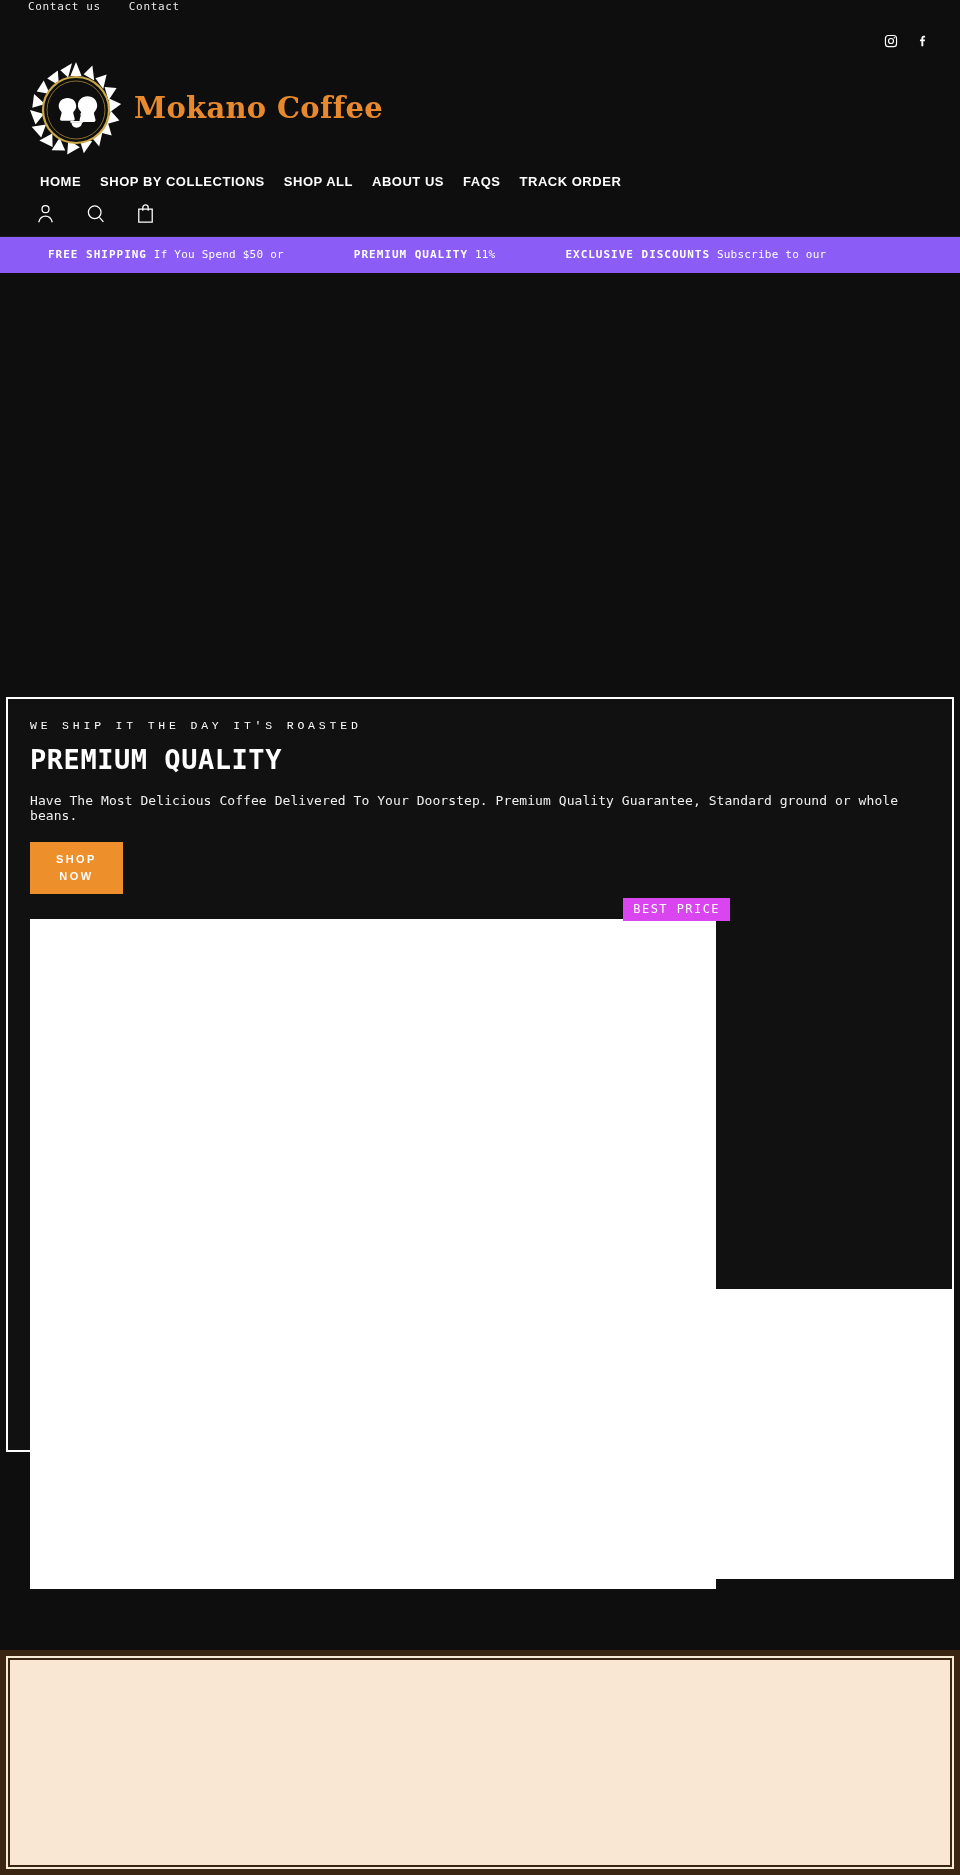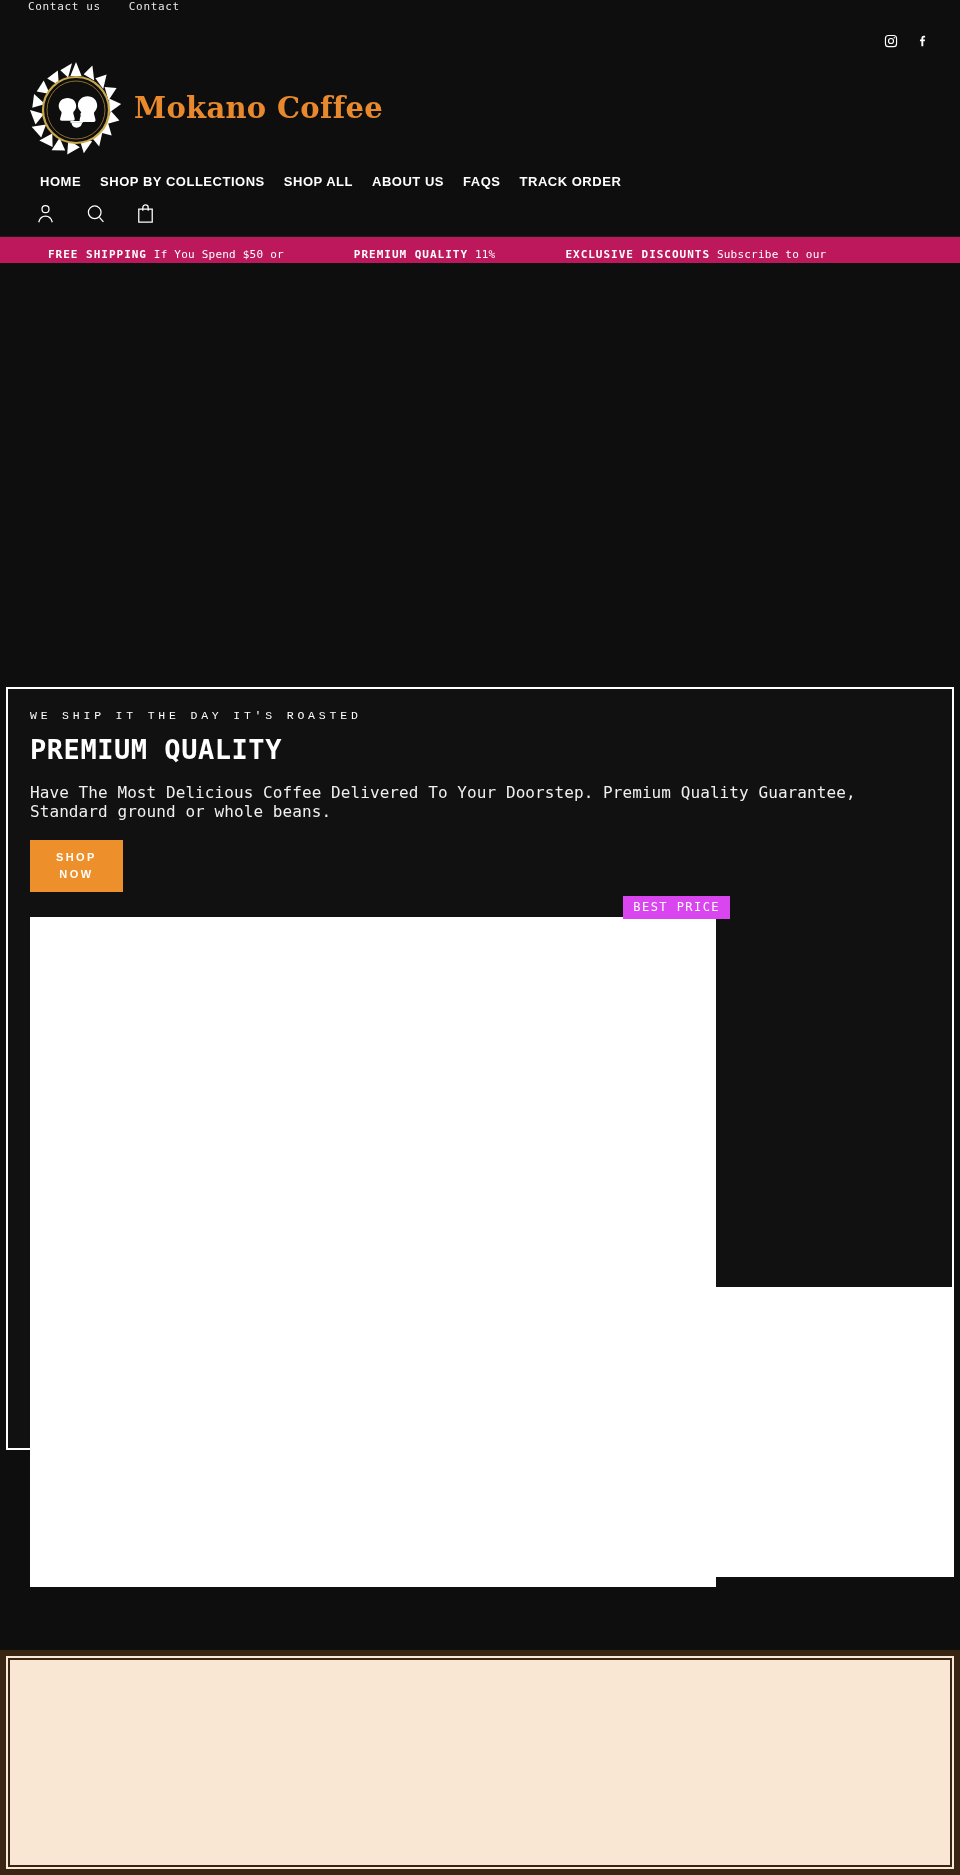--- a/index.html
+++ b/index.html
@@ -81,22 +81,22 @@
     display:flex;
     align-items:center;
     padding:8px 0 12px 36px;
     gap:31px;
   }
   .hdr-icon { width:19px; height:21px; color:#fff; display:block; }
   .hdr-icon svg { display:block; width:19px; height:21px; }
 
   
   .announce {
-    background:#be185d;
-    height:27px;
+    background:#8b5cf6;
+    height:37px;
     overflow:hidden;
     position:relative;
     border-top:1px solid #1d1d1d;
   }
   .announce-track {
     display:flex;
     align-items:flex-start;
     gap:70px;
     padding-left:48px;
     height:21px;
@@ -136,21 +136,21 @@
   .promo-title {
     color:#ffffff;
     font-size:27px;
     font-weight:700;
     letter-spacing:.02em;
     font-family:"DejaVu Sans Mono", monospace;
     margin-bottom:18px;
   }
   .promo-sub {
     color:#f0f0f0;
-    font-size:16px;
+    font-size:13px;
     letter-spacing:.005em;
     font-family:"DejaVu Sans Mono", monospace;
     margin-bottom:19px;
   }
   .shop-now-btn {
     display:inline-block;
     background:#ed8f2a;
     color:#ffffff;
     border:none;
     font-family:"Liberation Sans", sans-serif;

